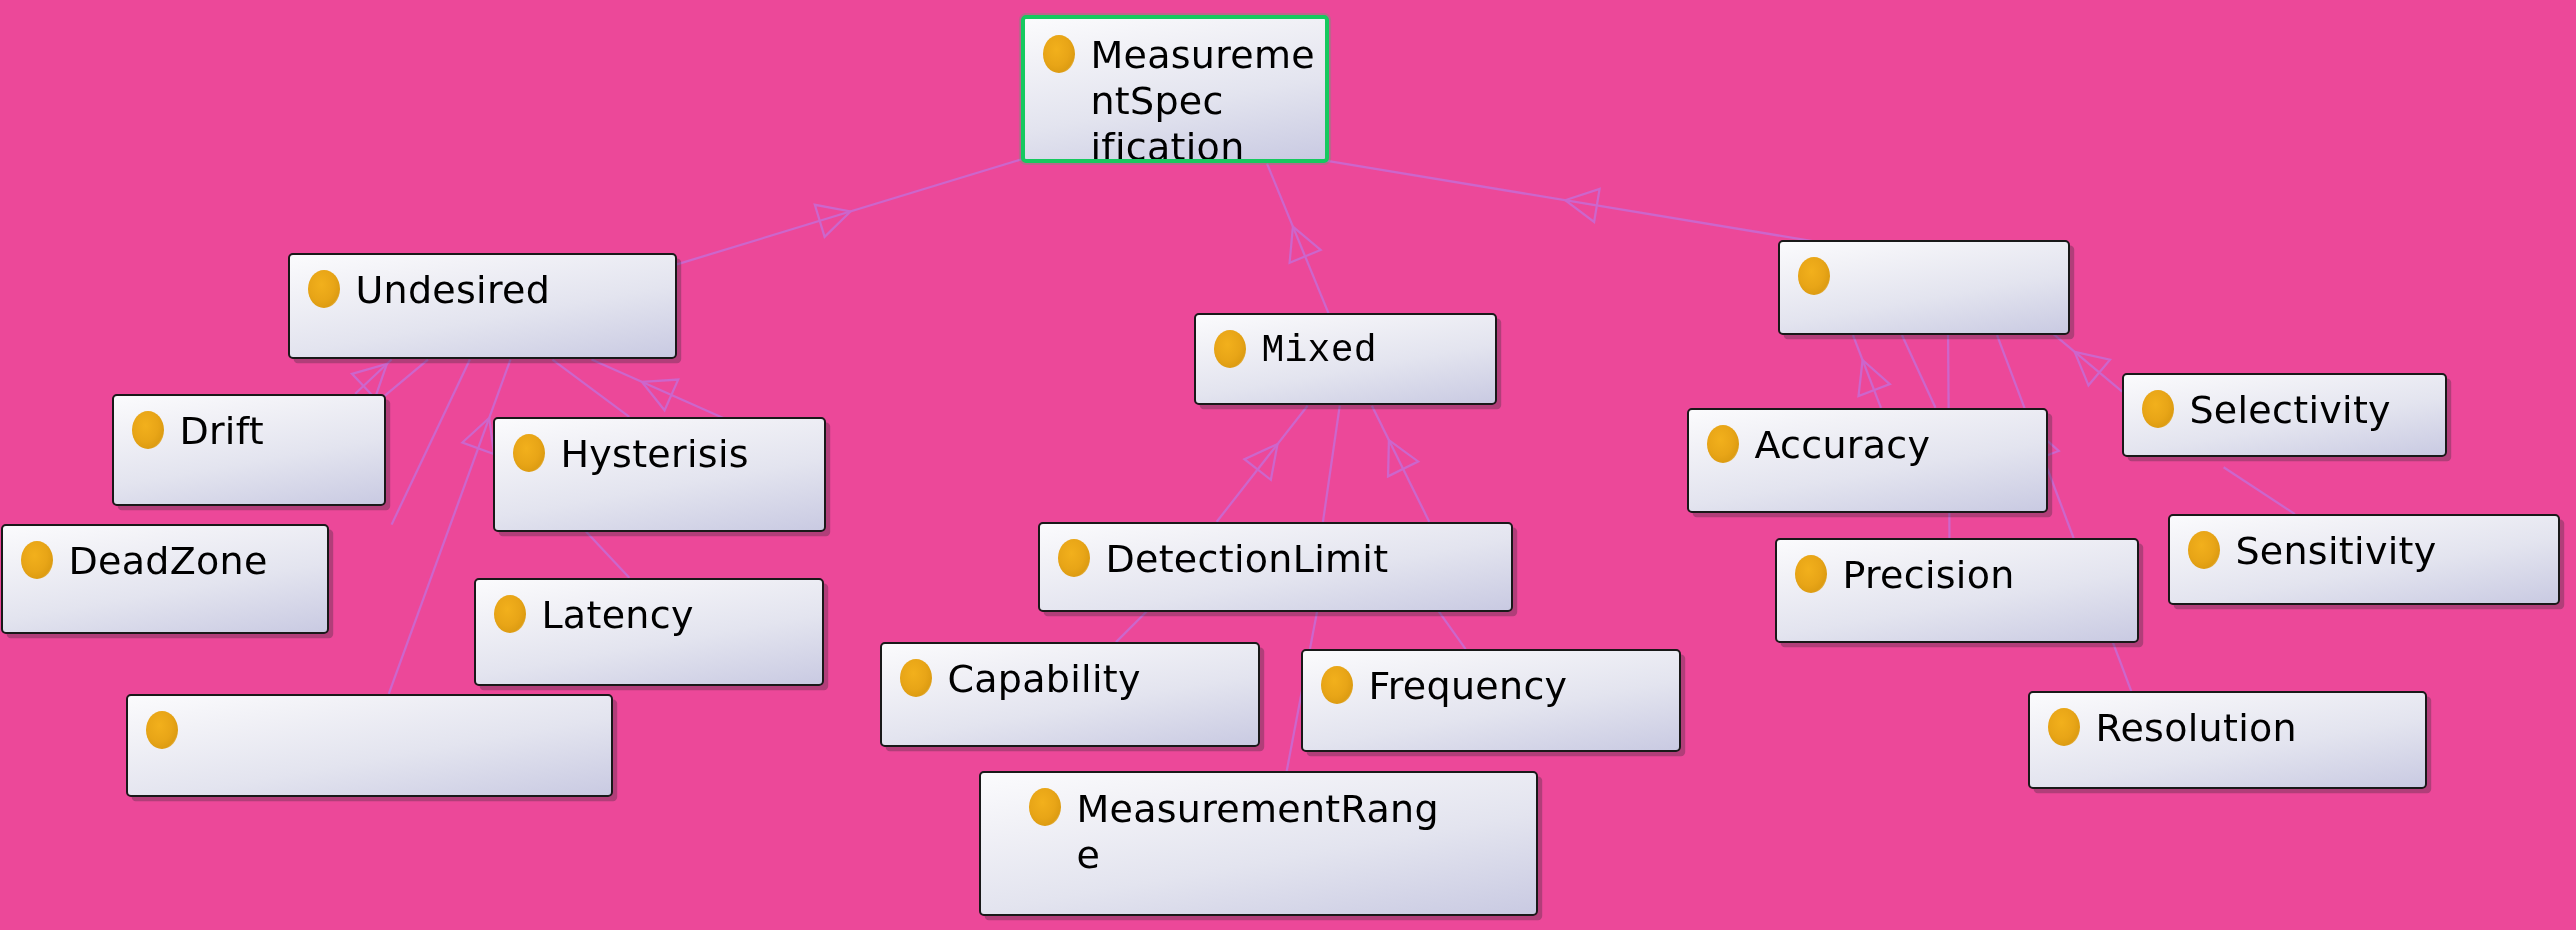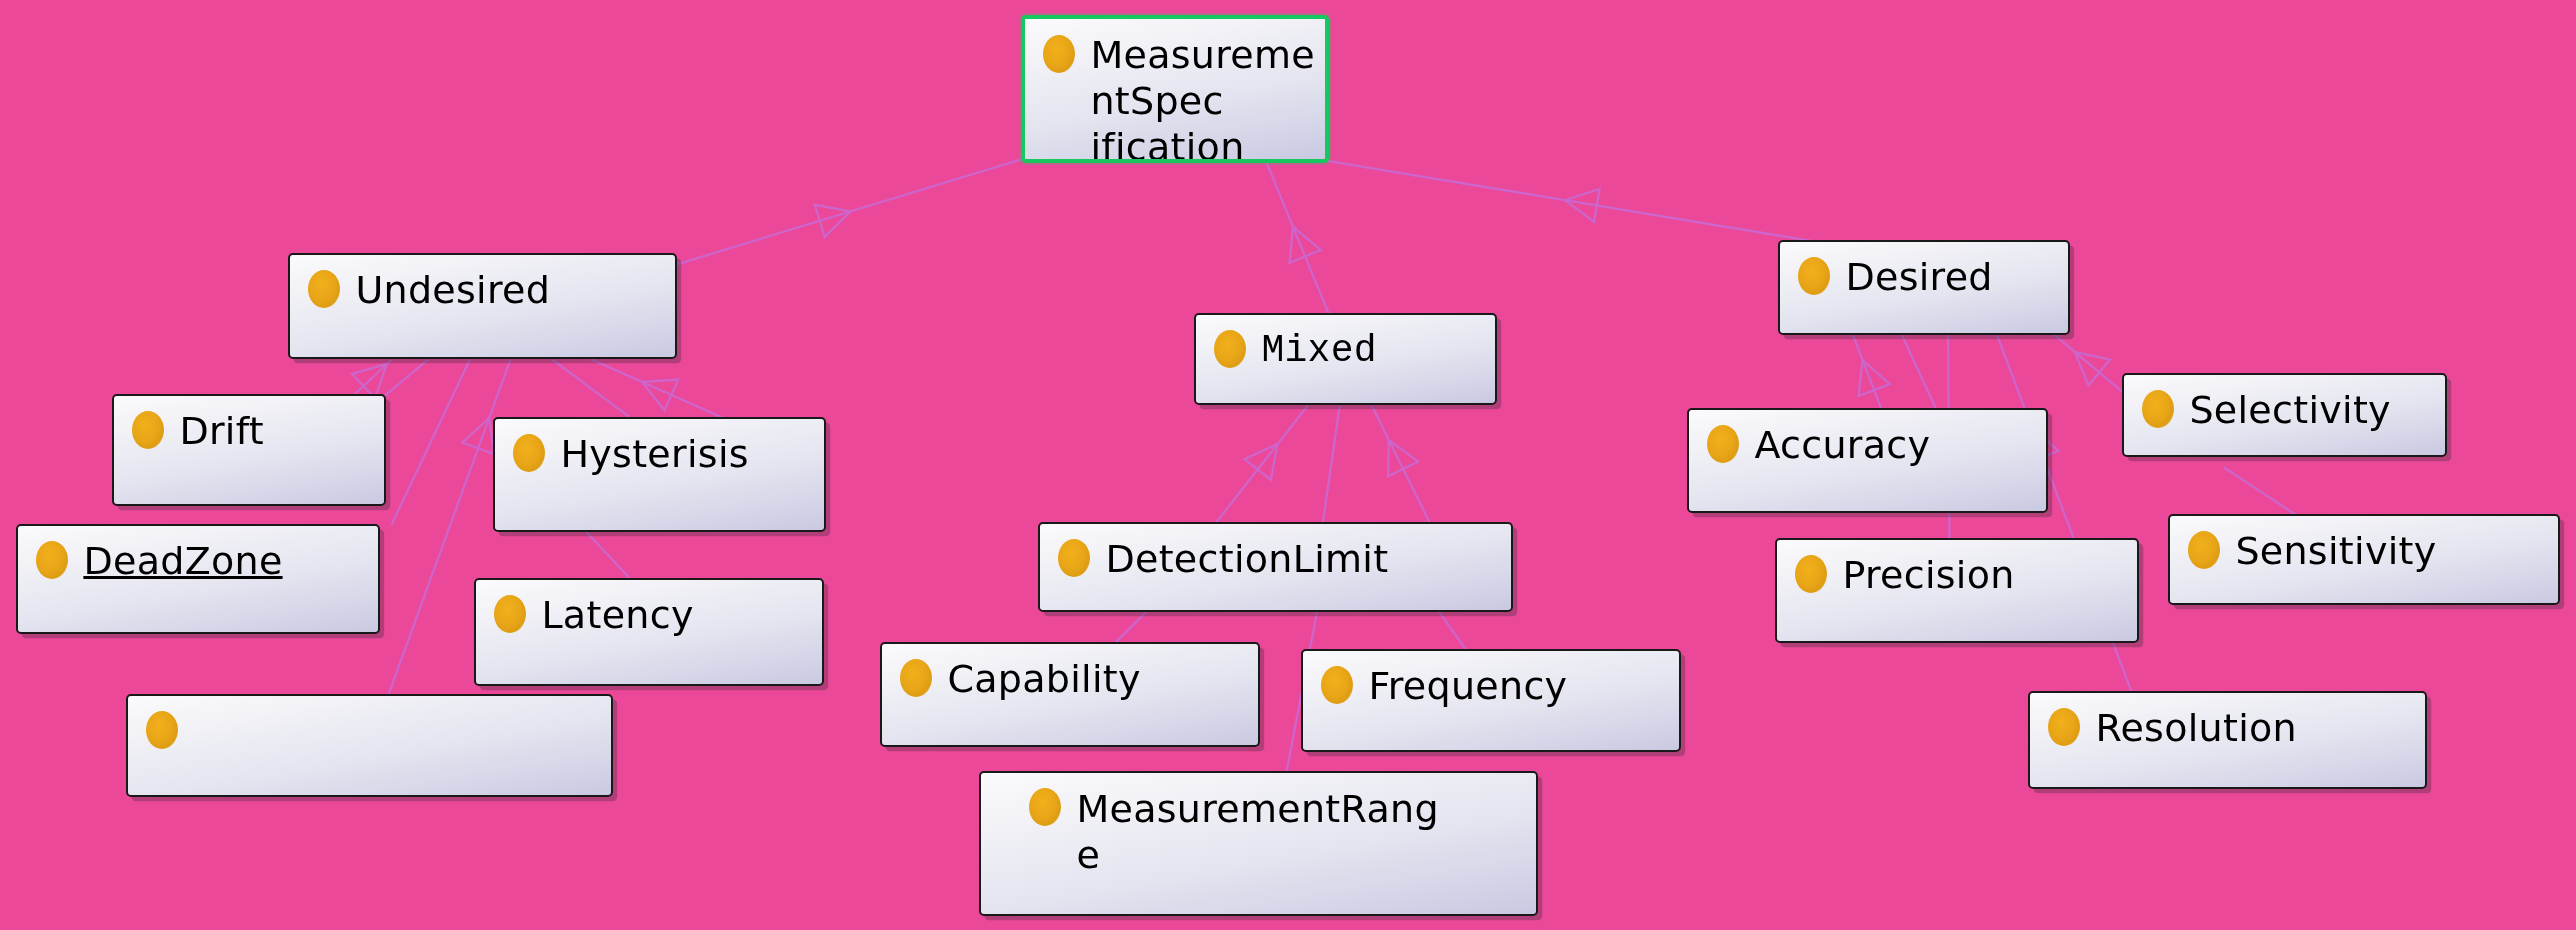--- a/index.html
+++ b/index.html
@@ -152,31 +152,30 @@
       <div class="node" style="left: 288px; top: 253px; width: 389px; height: 106px;">
         <span class="node-icon"></span>
         <span class="node-label">Undesired</span>
       </div>
       <div class="node" style="left: 1194px; top: 313px; width: 303px; height: 92px; font-family: Liberation Mono, monospace;">
         <span class="node-icon"></span>
         <span class="node-label">Mixed</span>
       </div>
       <div class="node" style="left: 1778px; top: 240px; width: 292px; height: 95px;">
         <span class="node-icon"></span>
-        <span class="node-label">Desired</span>
       </div>
       <div class="node" style="left: 112px; top: 394px; width: 274px; height: 112px;">
         <span class="node-icon"></span>
         <span class="node-label">Drift</span>
       </div>
       <div class="node" style="left: 493px; top: 417px; width: 333px; height: 115px;">
         <span class="node-icon"></span>
         <span class="node-label">Hysterisis</span>
       </div>
-      <div class="node" style="left: 16px; top: 524px; width: 364px; height: 110px; text-decoration: underline;">
+      <div class="node" style="left: 1px; top: 524px; width: 328px; height: 110px;">
         <span class="node-icon"></span>
         <span class="node-label">DeadZone</span>
       </div>
       <div class="node" style="left: 474px; top: 578px; width: 350px; height: 108px;">
         <span class="node-icon"></span>
         <span class="node-label">Latency</span>
       </div>
       <div class="node" style="left: 126px; top: 694px; width: 487px; height: 103px;">
         <span class="node-icon"></span>
       </div>

